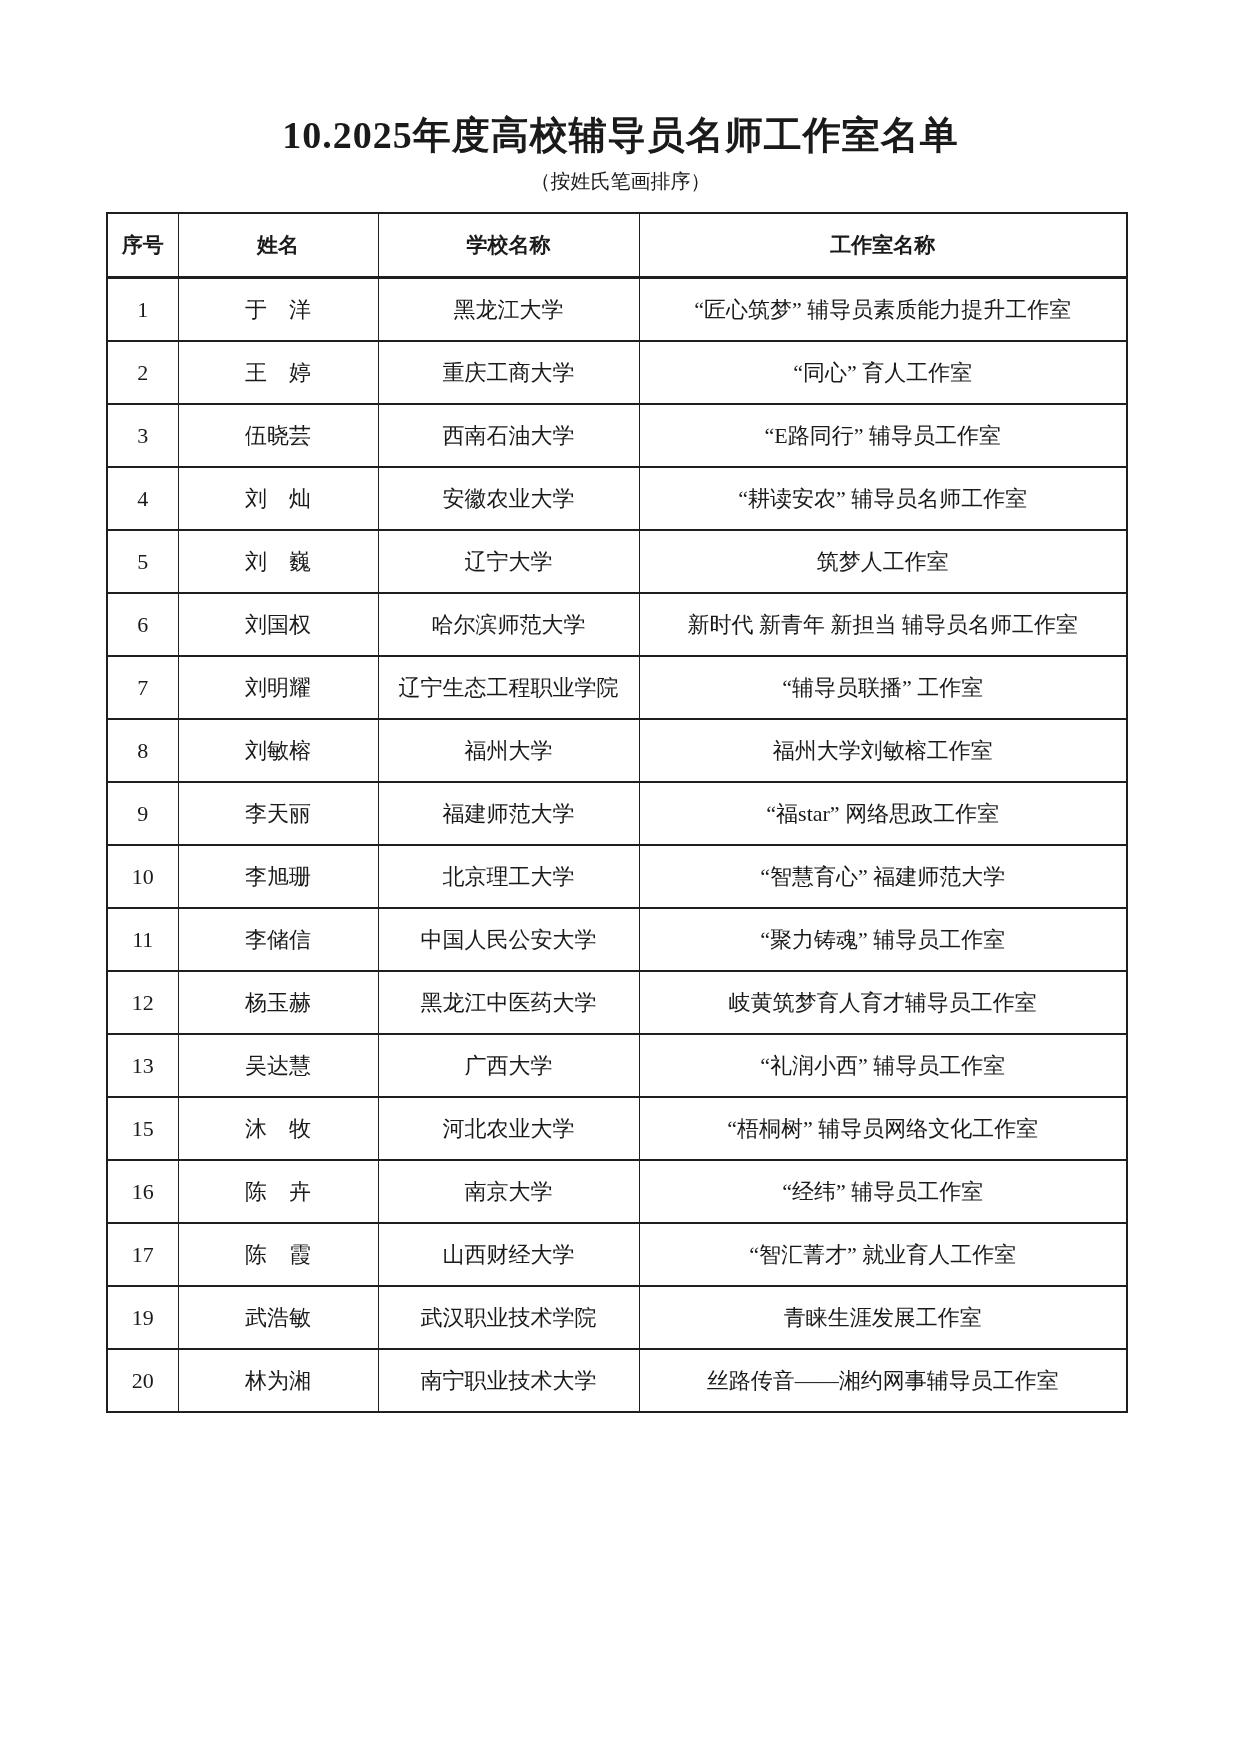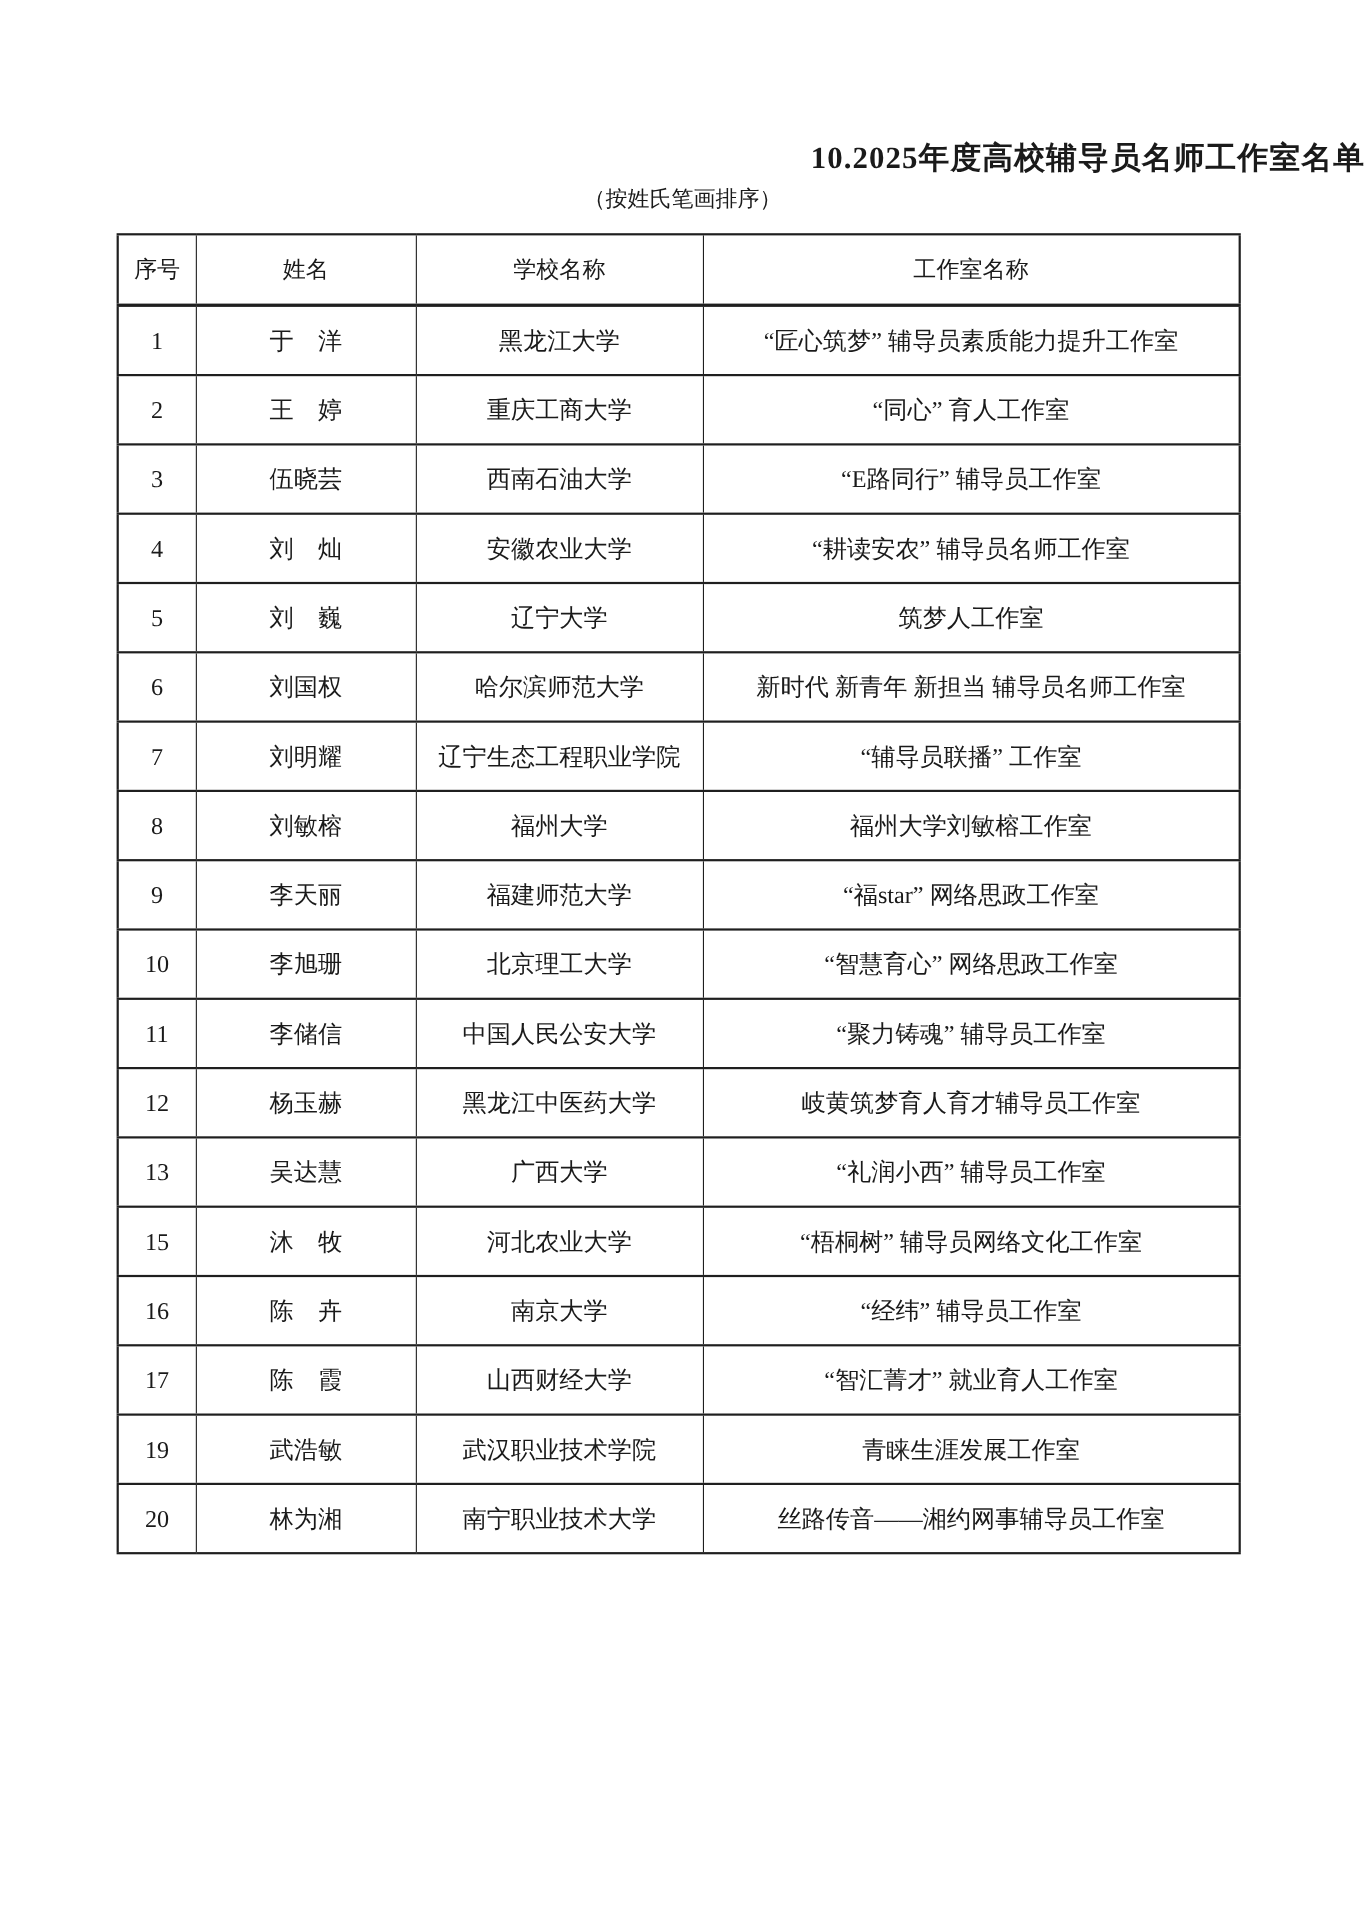--- a/index.html
+++ b/index.html
@@ -10,25 +10,25 @@
   body {
     position: relative;
     width: 1241px;
     height: 1754px;
     color: #1a1a1a;
     font-family: "Liberation Serif", "DejaVu Serif", serif;
     overflow: hidden;
   }
   .doc-title {
     position: absolute;
-    top: 126px;
+    top: 116px;
     left: 0;
     width: 100%;
-    text-align: right;
-    font-size: 28px;
+    text-align: center;
+    font-size: 38px;
     line-height: 38px;
     font-weight: bold;
     font-family: "Liberation Serif", "DejaVu Serif", serif;
     letter-spacing: 1px;
   }
   .doc-subtitle {
     position: absolute;
     top: 168px;
     left: 0;
     width: 100%;
@@ -57,21 +57,21 @@
     border-bottom: 2px solid #1f1f1f;
     padding: 0 6px;
     text-align: center;
     vertical-align: middle;
     overflow: hidden;
     white-space: nowrap;
   }
   table.roster th {
     height: 62px;
     font-family: "Liberation Sans", "DejaVu Sans", sans-serif;
-    font-weight: 400;
+    font-weight: 700;
     font-size: 21px;
     border-bottom: 3px solid #1f1f1f;
   }
   table.roster td {
     height: 61px;
     font-family: "Liberation Serif", "DejaVu Serif", serif;
     font-size: 22px;
   }
   table.roster td.num {
     font-size: 22px;
@@ -156,21 +156,21 @@
         <tr>
           <td class="num">9</td>
           <td>李天丽</td>
           <td>福建师范大学</td>
           <td>“福star” 网络思政工作室</td>
         </tr>
         <tr>
           <td class="num">10</td>
           <td>李旭珊</td>
           <td>北京理工大学</td>
-          <td>“智慧育心” 网络思政工作室</td>
+          <td>“智慧育心” 福建师范大学</td>
         </tr>
         <tr>
           <td class="num">11</td>
           <td>李储信</td>
           <td>中国人民公安大学</td>
           <td>“聚力铸魂” 辅导员工作室</td>
         </tr>
         <tr>
           <td class="num">12</td>
           <td>杨玉赫</td>

